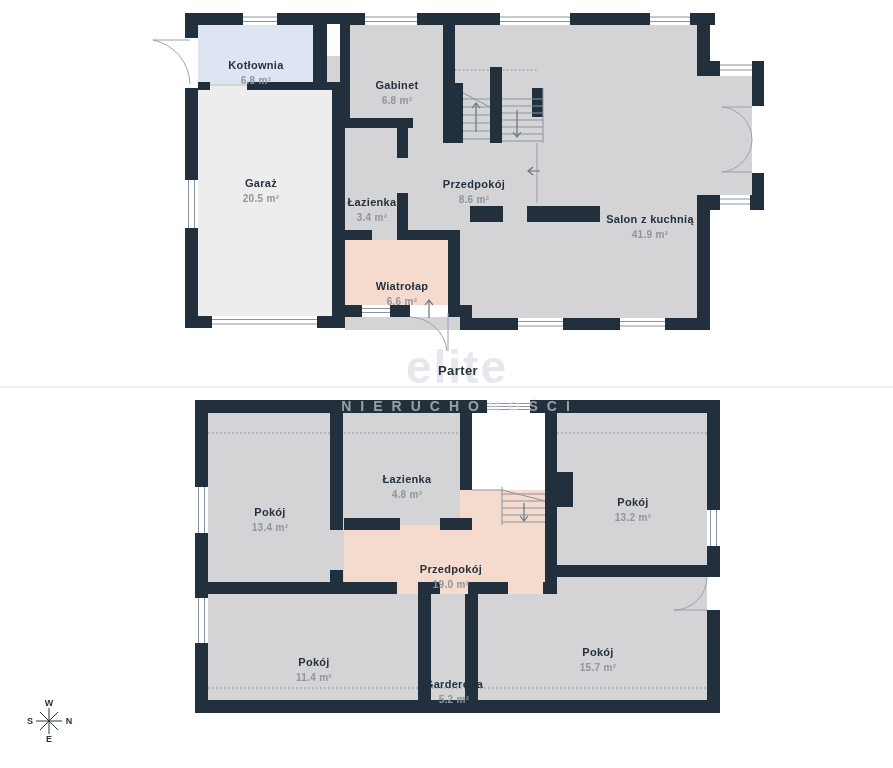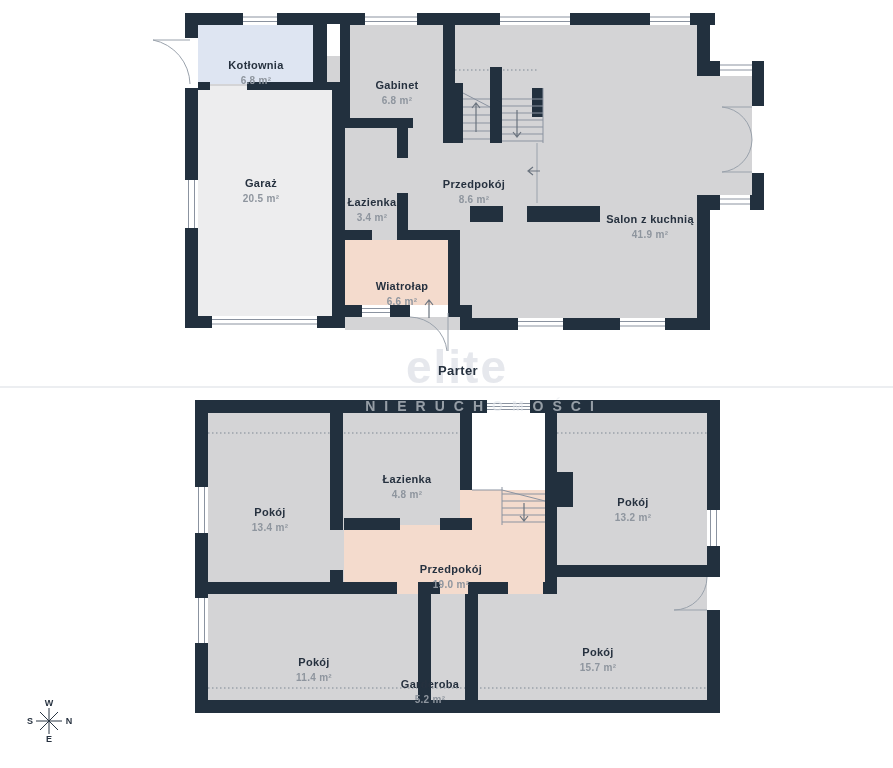--- a/index.html
+++ b/index.html
@@ -2,21 +2,21 @@
 <html><head>
 <meta charset="utf-8">
 <style>
   html,body{margin:0;padding:0;background:#ffffff;}
   body{font-family:"Liberation Sans", sans-serif;}
   .canvas{position:relative;width:893px;height:768px;background:#ffffff;overflow:hidden;}
   .canvas svg{position:absolute;left:0;top:0;z-index:2;}
   .divider{position:absolute;left:0;top:386px;width:893px;height:2px;background:#eceef1;z-index:1;}
   .wm-brand{position:absolute;transform:translateX(-50%);left:457px;top:340px;z-index:3;
             font-size:46px;font-weight:bold;letter-spacing:2px;color:rgba(210,214,222,0.55);}
-  .wm-sub{position:absolute;transform:translateX(-50%);left:484px;top:398px;z-index:3;
+  .wm-sub{position:absolute;transform:translateX(-50%);left:460px;top:398px;z-index:3;
           font-size:14px;font-weight:bold;letter-spacing:9px;color:rgba(229,231,236,0.6);white-space:nowrap;}
   .room-label{position:absolute;transform:translateX(-50%);text-align:center;white-space:nowrap;z-index:4;margin-top:19px;}
   .rn{font-size:11px;font-weight:bold;color:#26313f;letter-spacing:.3px;line-height:13px;}
   .ra{font-size:10px;color:#8e959e;letter-spacing:.3px;margin-top:3px;line-height:11px;font-weight:bold;}
   .floor-label{position:absolute;transform:translateX(-50%);z-index:4;
                font-size:13px;font-weight:bold;color:#26313f;letter-spacing:.4px;}
 </style>
 </head>
 <body>
 
@@ -243,21 +243,21 @@
     <div class="ra">13.2 m²</div>
   </div>
   <div class="room-label" style="left:451px;top:544px">
     <div class="rn">Przedpokój</div>
     <div class="ra">19.0 m²</div>
   </div>
   <div class="room-label" style="left:314px;top:637px">
     <div class="rn">Pokój</div>
     <div class="ra">11.4 m²</div>
   </div>
-  <div class="room-label" style="left:430px;top:659px">
+  <div class="room-label" style="left:454px;top:659px">
     <div class="rn">Garderoba</div>
     <div class="ra">5.2 m²</div>
   </div>
   <div class="room-label" style="left:598px;top:627px">
     <div class="rn">Pokój</div>
     <div class="ra">15.7 m²</div>
   </div>
   <div class="floor-label" style="left:460px;top:780px">Piętro 1</div>
 
 </div>

